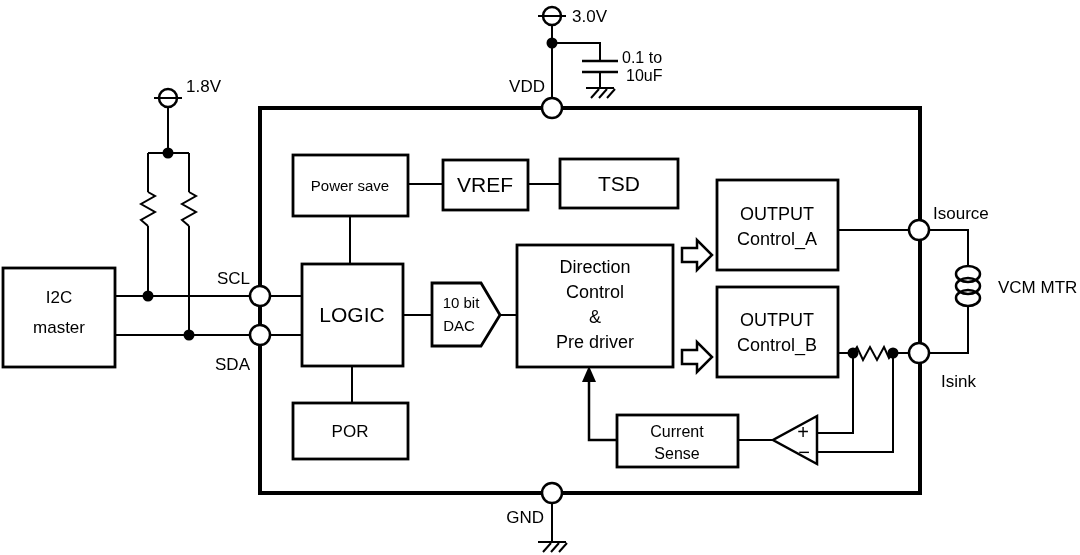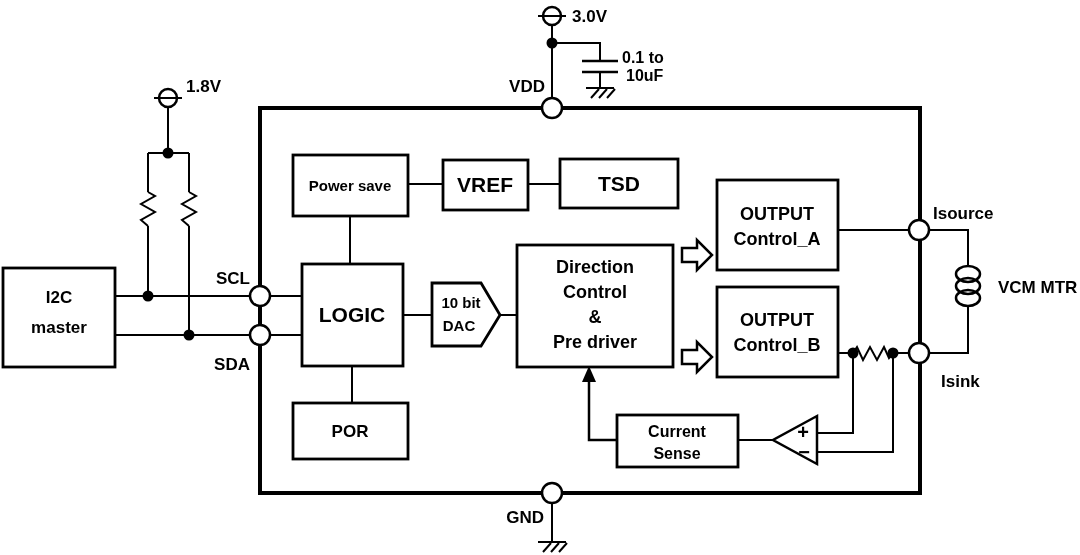--- a/index.html
+++ b/index.html
@@ -1,16 +1,16 @@
 <!DOCTYPE html>
 <html><head>
 <meta charset="utf-8">
 <style>
   html,body{margin:0;padding:0;background:#ffffff;}
-  .stage{position:relative;width:1080px;height:555px;background:#ffffff;overflow:hidden;font-weight:bold;}
+  .stage{position:relative;width:1080px;height:555px;background:#ffffff;overflow:hidden;}
   svg{display:block;}
   text{font-family:"Liberation Sans","DejaVu Sans",sans-serif;fill:#000;}
   .wire{stroke:#000;stroke-width:2;fill:none;}
   .wire25{stroke:#000;stroke-width:2.5;fill:none;}
   .boundary{stroke:#000;stroke-width:4;fill:none;}
   .block{fill:#fff;stroke:#000;stroke-width:2.8;}
   .sym{fill:#fff;stroke:#000;stroke-width:2.5;}
   .pin{fill:#fff;stroke:#000;stroke-width:2.5;}
   .dot{fill:#000;stroke:none;}
   .t15{font-size:15px;}

